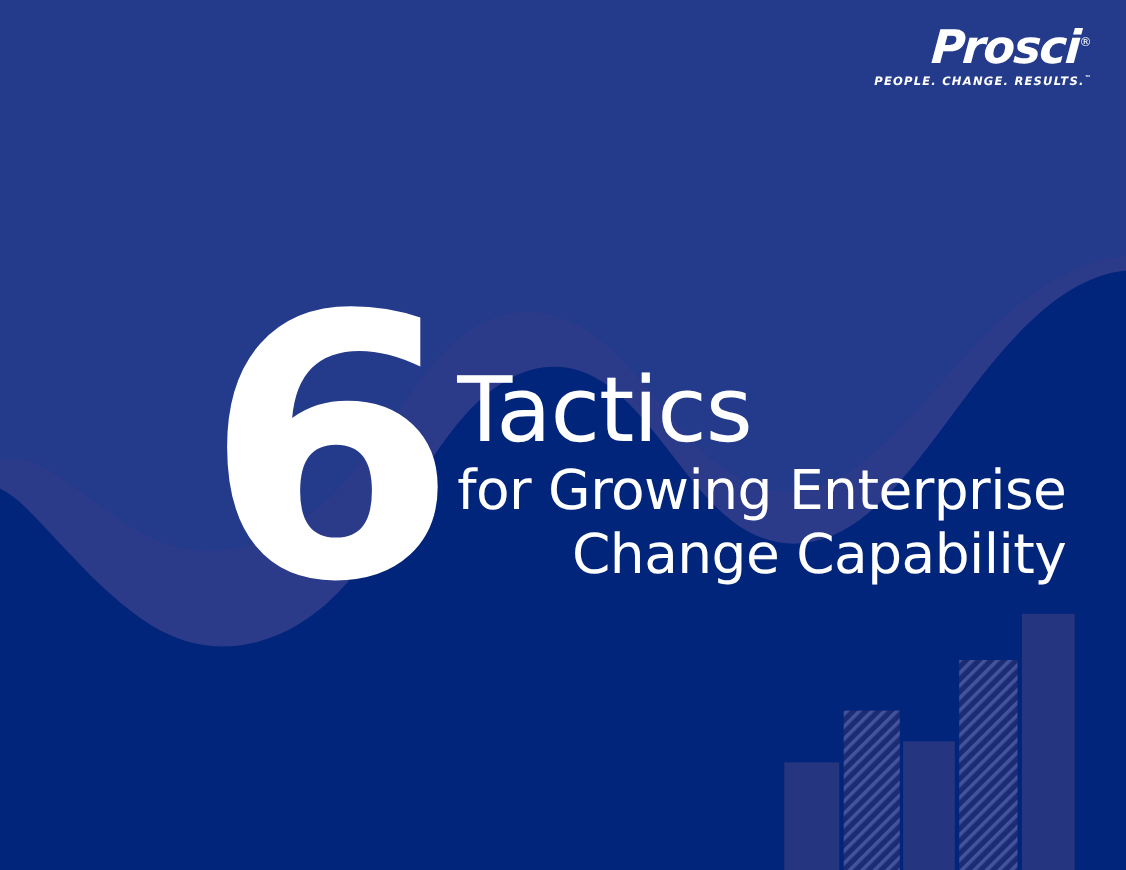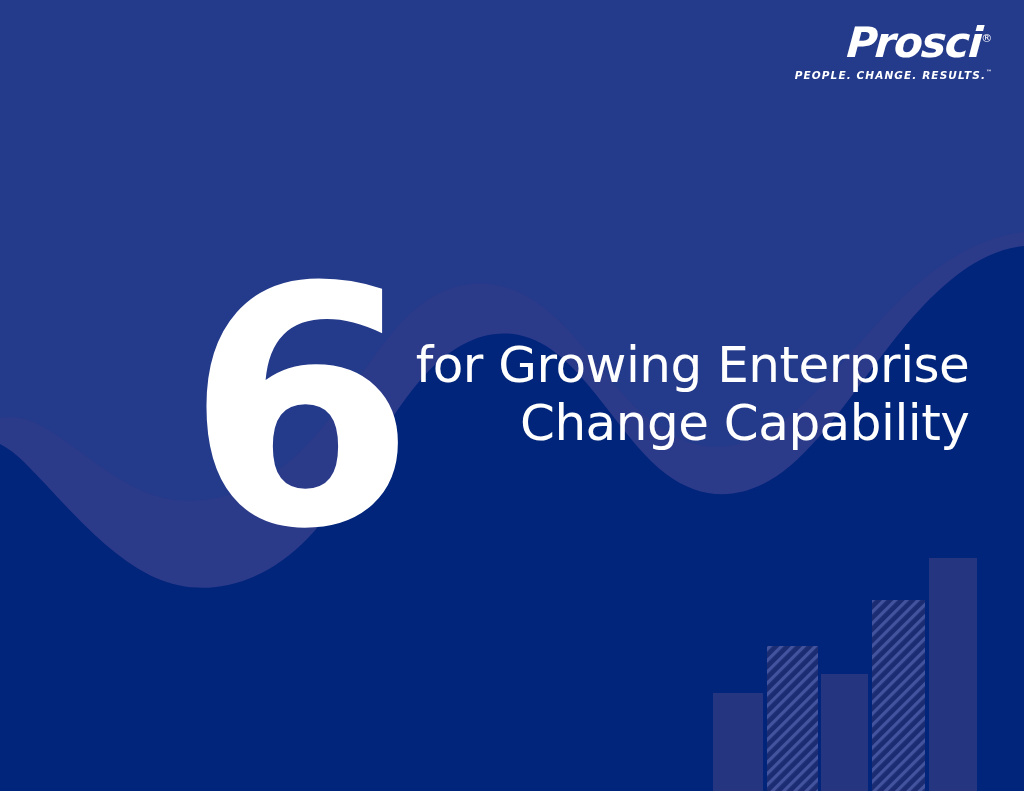--- a/index.html
+++ b/index.html
@@ -172,18 +172,19 @@
   </svg>
 
   <div class="logo">
     <div class="logo-word"><span>Prosci</span><span class="logo-reg">®</span></div>
     <div class="logo-tag"><span>PEOPLE. CHANGE. RESULTS.</span><span class="logo-tm">™</span></div>
   </div>
 
   <div class="headline">
     <div class="big-number">6</div>
     <div class="headline-text">
+      <h1 class="title-main">Tactics</h1>
       <h2 class="title-sub">for Growing Enterprise
 Change Capability</h2>
     </div>
   </div>
 
 </div>
 
 </body></html>

